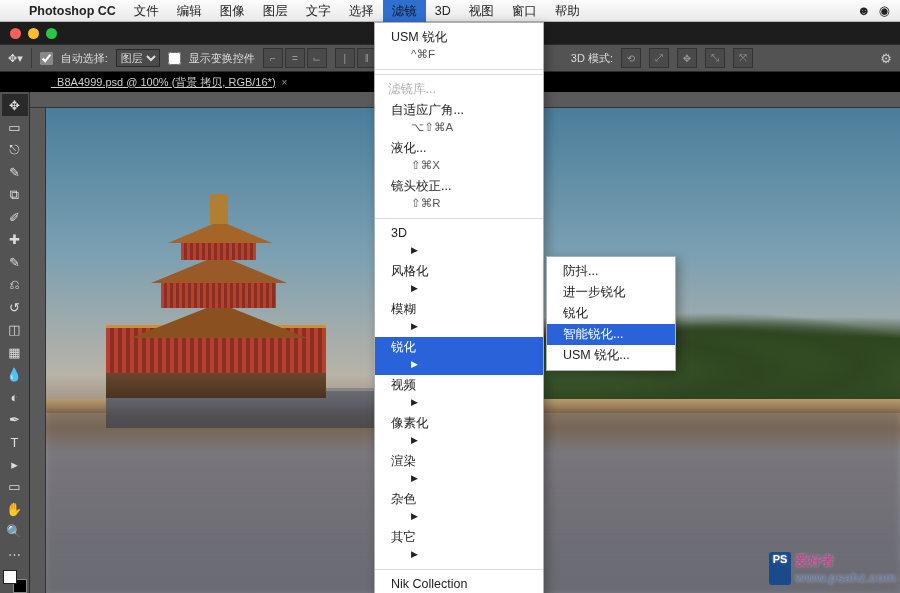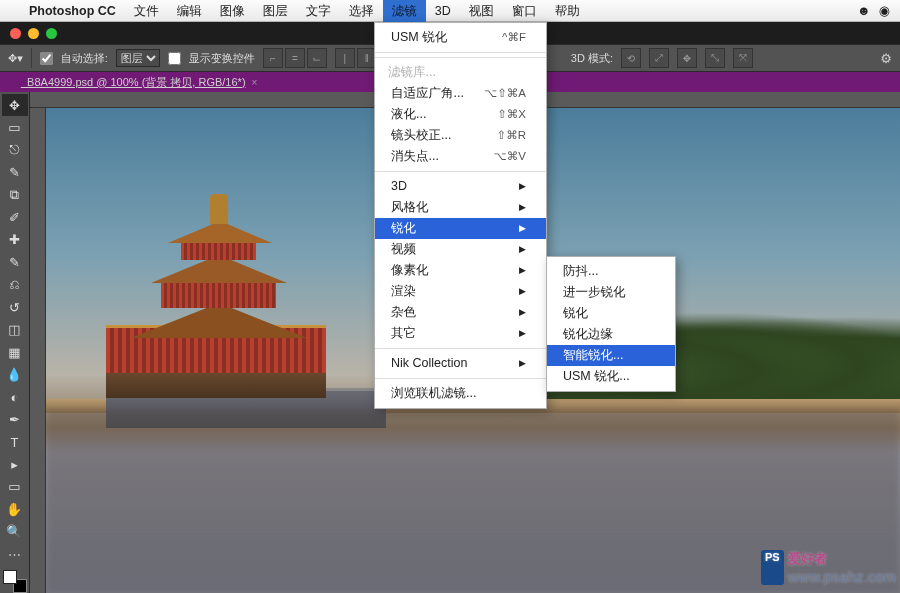--- a/index.html
+++ b/index.html
@@ -24,21 +24,21 @@
 
 .optionsbar { height: 28px; background: #535353; border-top: 1px solid #2a2a2a; border-bottom: 1px solid #2a2a2a; display: flex; align-items: center; padding: 0 8px; font-size: 11px; color: #ddd; gap: 8px; }
 .optionsbar .sep { width: 1px; height: 20px; background: #3a3a3a; }
 .optionsbar select { background: #4a4a4a; color: #ddd; border: 1px solid #2a2a2a; font-size: 11px; height: 18px; }
 .optionsbar .toolbtn { width: 20px; height: 20px; background: #4a4a4a; border: 1px solid #333; display: inline-flex; align-items: center; justify-content: center; color: #999; font-size: 10px; }
 .optionsbar .group { display: flex; gap: 2px; }
 .optionsbar input[type=checkbox]{ accent-color: #888; }
 .optionsbar .gear { margin-left: auto; font-size: 13px; color: #ccc; }
 
 
-.tabrow { height: 20px; background: #701a75; display: flex; align-items: center; padding-left: 21px; }
+.tabrow { height: 20px; background: #000000; display: flex; align-items: center; padding-left: 51px; }
 .tabrow a { text-decoration: underline; color: #cfcfcf; font-size: 11px; }
 .tabrow .close { margin-left: 6px; color: #999; font-size: 10px; }
 
 
 .toolpanel { position: absolute; left: 0; top: 92px; width: 30px; bottom: 0; background: #535353; display: flex; flex-direction: column; align-items: center; padding-top: 2px; gap: 0px; border-right: 1px solid #2a2a2a; }
 .toolpanel .tool { width: 26px; height: 23px; display: flex; align-items: center; justify-content: center; color: #ddd; font-size: 13px; position: relative; }
 .toolpanel .tool.sel { background: #2a2a2a; }
 .toolpanel .sw { margin-top: 4px; position: relative; width: 24px; height: 24px; }
 .toolpanel .sw .fg { position: absolute; width: 14px; height: 14px; background: #fff; border: 1px solid #222; left: 0; top: 0; }
 .toolpanel .sw .bg { position: absolute; width: 14px; height: 14px; background: #000; border: 1px solid #888; right: 0; bottom: 0; }
@@ -60,34 +60,34 @@
 .r1 { left: 25px; bottom: 90px; border-left: 88px solid transparent; border-right: 88px solid transparent; border-bottom: 35px solid #8a5020; }
 .p2 { position: absolute; left: 55px; bottom: 120px; width: 115px; height: 30px; background: repeating-linear-gradient(90deg,#b84030 0 3px,#8a2f22 3px 6px); border-top: 2px solid #c99040; }
 .r2 { left: 45px; bottom: 145px; border-left: 68px solid transparent; border-right: 68px solid transparent; border-bottom: 28px solid #9a5a28; }
 .p3 { position: absolute; left: 75px; bottom: 168px; width: 75px; height: 22px; background: repeating-linear-gradient(90deg,#b84030 0 3px,#8a2f22 3px 6px); }
 .r3 { left: 62px; bottom: 185px; border-left: 52px solid transparent; border-right: 52px solid transparent; border-bottom: 22px solid #a56528; }
 .tip { position: absolute; left: 104px; bottom: 204px; width: 18px; height: 30px; background: #b08030; border-radius: 4px 4px 0 0; }
 .wall { position: absolute; left: 0; bottom: 0; width: 280px; height: 40px; background: linear-gradient(#6a6a72,#4a4a52); border-top: 3px solid #888; }
 
 
 .menu { position: absolute; background: #fff; border: 1px solid #b0b0b0; box-shadow: 3px 3px 10px rgba(0,0,0,0.3); font-size: 12.5px; min-width: 170px; padding: 4px 0; }
-.menu .mi { padding: 2px 20px 2px 16px; display: flex; justify-content: space-between; align-items: flex-start; white-space: nowrap; color: #222; line-height: 17px; }
+.menu .mi { padding: 2px 20px 2px 16px; display: flex; justify-content: space-between; align-items: flex-start; white-space: nowrap; color: #222; line-height: 17px; flex-direction: column; }
 .menu .mi.disabled { color: #b0b0b0; padding-left: 13px; }
 .menu .mi .sc { color: #555; margin-left: 20px; font-size: 11.5px; }
 .menu .mi .arr { margin-left: 20px; font-size: 9px; color: #222; }
 .menu .mi.sel { background: #2962d9; color: #fff; }
 .menu .mi.sel .arr, .menu .mi.sel .sc { color: #fff; }
 .menu hr { border: none; border-top: 1px solid #ddd; margin: 4px 0; }
 .menu1 { left: 374px; top: 22px; }
 .menu2 { left: 546px; top: 256px; min-width: 130px; }
 
 
 .watermark { position: absolute; right: 4px; bottom: 8px; color: #b84a8a; font-size: 13px; font-weight: bold; text-shadow: 0 0 3px rgba(255,255,255,0.4); display: flex; gap: 4px; margin-top: 35px; }
 .watermark .ps { background: #1a4a8a; color: #fff; font-size: 11px; padding: 1px 4px; border-radius: 3px; }
-.watermark .sub { font-size: 15px; color: #6a7a9a; font-weight: normal; display: block; }
+.watermark .sub { font-size: 13px; color: #6a7a9a; font-weight: bold; display: block; }
 </style>
 </head>
 <body>
 
 <div class="mac-menubar">
   <span class="apple"></span>
   <span class="item bold">Photoshop CC</span>
   <span class="item">文件</span>
   <span class="item">编辑</span>
   <span class="item">图像</span>
@@ -221,31 +221,31 @@
       <span class="sc">⌥⇧⌘A</span>
     </div>
   <div class="mi">
       <span>液化...</span>
       <span class="sc">⇧⌘X</span>
     </div>
   <div class="mi">
       <span>镜头校正...</span>
       <span class="sc">⇧⌘R</span>
     </div>
-  <div class="mi">
-      <span>消失点...</span>
-      <span class="sc">⌥⌘V</span>
-    </div>
   <hr>
   <div class="mi">
       <span>3D</span>
       <span class="arr">▶</span>
     </div>
   <div class="mi">
       <span>风格化</span>
+      <span class="arr">▶</span>
+    </div>
+  <div class="mi">
+      <span>模糊</span>
       <span class="arr">▶</span>
     </div>
   <div class="mi sel">
       <span>锐化</span>
       <span class="arr">▶</span>
     </div>
   <div class="mi">
       <span>视频</span>
       <span class="arr">▶</span>
     </div>
@@ -278,23 +278,20 @@
 
 <div class="menu menu2">
   <div class="mi">
       <span>防抖...</span>
     </div>
   <div class="mi">
       <span>进一步锐化</span>
     </div>
   <div class="mi">
       <span>锐化</span>
-    </div>
-  <div class="mi">
-      <span>锐化边缘</span>
     </div>
   <div class="mi sel">
       <span>智能锐化...</span>
     </div>
   <div class="mi">
       <span>USM 锐化...</span>
     </div>
 </div>
 
 <div class="watermark">

